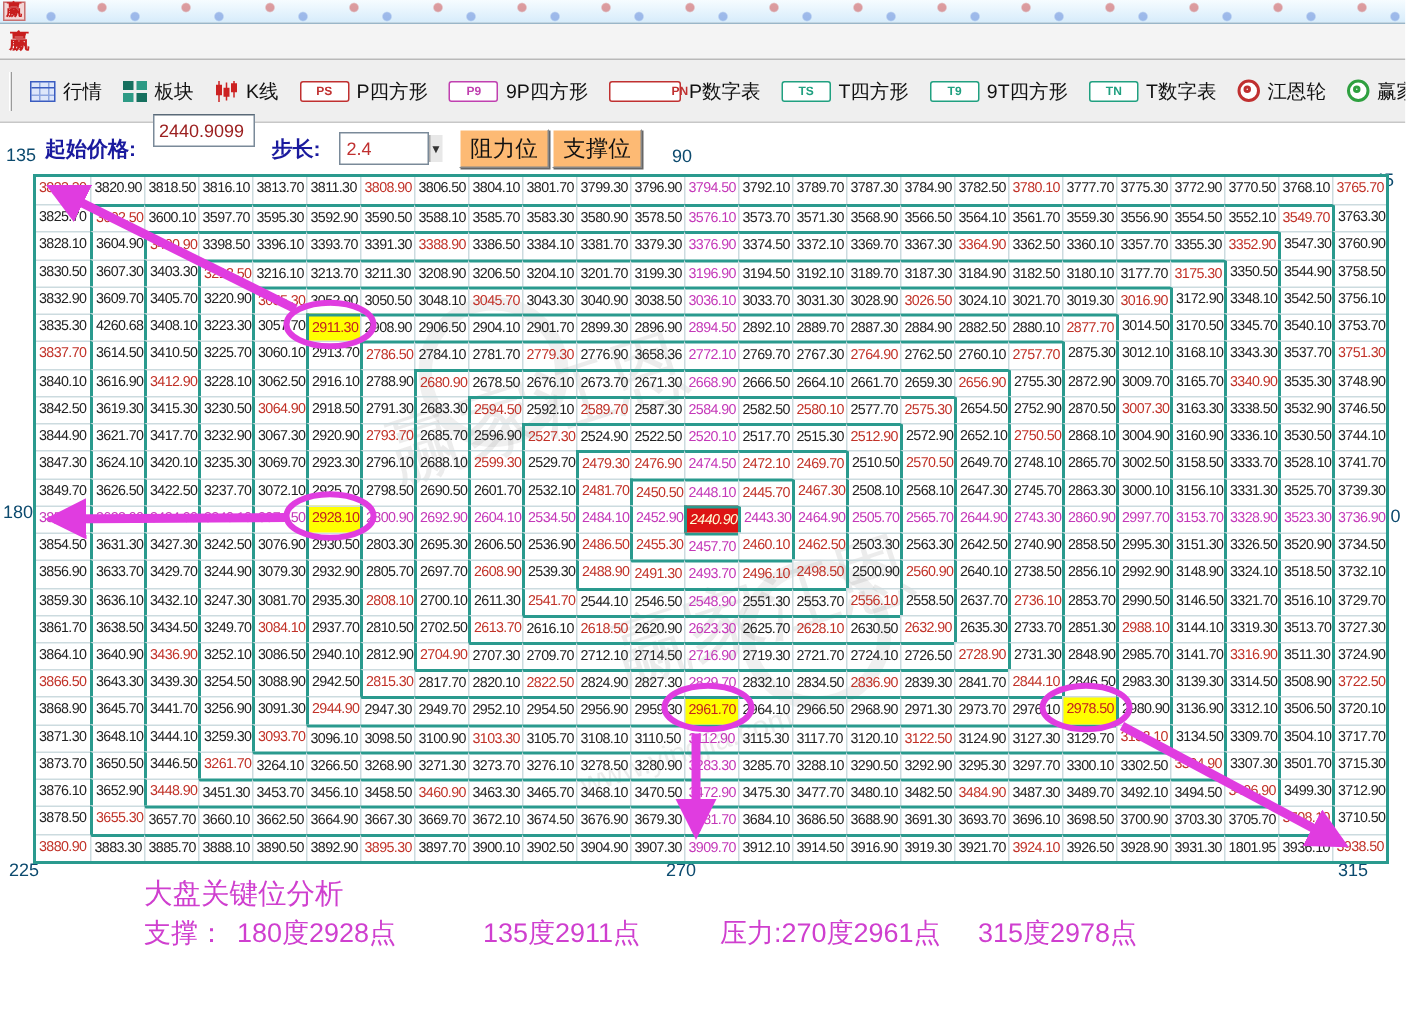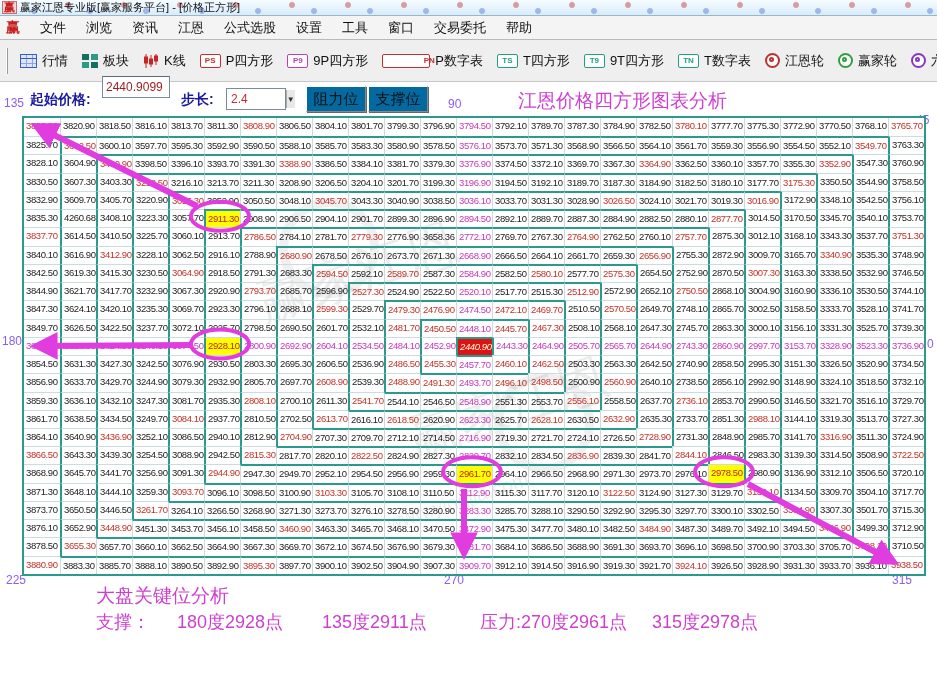--- a/index.html
+++ b/index.html
@@ -20,43 +20,43 @@
   .menubar { height:24px; background:#f4f4f4; display:flex; align-items:center; gap:0; border-bottom:1px solid #b9b9b9; padding-left:4px; }
   .menu-logo { color:#c81e1e; font-weight:bold; font-size:14px; margin:0 10px 0 2px; }
   .menu-item { font-size:13px; color:#111; padding:3px 10px; cursor:default; }
 
   
   .toolbar { height:42px; background:#efefef; border-bottom:1px solid #c7c7c7; display:flex; align-items:center; padding-left:4px; }
   .tb-grip { width:3px; height:26px; border-left:1px solid #fff; border-right:1px solid #9a9a9a; margin:0 5px 0 2px; }
   .tb-item { display:flex; align-items:center; gap:5px; padding:4px 7px; cursor:default; }
   .tb-label { font-size:13px; color:#111; white-space:nowrap; }
   .tb-icon { display:inline-flex; align-items:center; justify-content:center; }
-  .ic-box { width:21px; height:14px; border:1px solid; border-radius:2px; font-size:8px; font-weight:bold; background:#fff; }
+  .ic-box { width:33px; height:14px; border:1px solid; border-radius:2px; font-size:8px; font-weight:bold; background:#fff; }
   .ic-table { width:17px; height:14px; border:1px solid #3a5cc0; background:
       linear-gradient(#3a5cc0,#3a5cc0) 0 3px/100% 1px no-repeat,
       linear-gradient(#8ea6e0,#8ea6e0) 0 8px/100% 1px no-repeat,
       linear-gradient(#8ea6e0,#8ea6e0) 5px 0/1px 100% no-repeat,
       linear-gradient(#8ea6e0,#8ea6e0) 11px 0/1px 100% no-repeat,#dde6fa; }
   .ic-blocks { width:16px; height:14px;
       background:linear-gradient(#16705f,#16705f) 0 0/7px 6px no-repeat,
                  linear-gradient(#2d9a85,#2d9a85) 9px 0/7px 6px no-repeat,
                  linear-gradient(#2d9a85,#2d9a85) 0 8px/7px 6px no-repeat,
                  linear-gradient(#16705f,#16705f) 9px 8px/7px 6px no-repeat; }
   .ic-wheel { width:15px; height:15px; border:2px solid; border-radius:50%; position:relative; background:#fff; }
   .ic-wheel i { position:absolute; left:50%; top:50%; width:5px; height:5px; margin:-3.5px 0 0 -3.5px; border:2px solid; border-color:inherit; border-radius:50%; }
   .ic-dollar { color:#2fa040; font-weight:bold; font-size:16px; width:14px; }
 
   
   .controls-label { position:absolute; font-size:14px; font-weight:bold; color:#1a1a9e; }
-  .angle-label { position:absolute; font-size:12px; color:#8b5cf6;text-align:center; }
+  .angle-label { position:absolute; font-size:12px; color:#0c4a6e;text-align:center; }
   .text-input { position:absolute; border:1px solid #7a8a99; border-top-color:#5a6a78; background:#fff; color:#9c2020; font-size:12px; padding:1px 3px; font-family:"Liberation Sans",sans-serif; }
   .select-box { position:absolute; border:1px solid #7a8a99; background:#fff; display:flex; align-items:center;gap:38px; }
   .select-value { flex:1; color:#c03030; font-size:12px; padding-left:4px; }
   .select-arrow { width:17px; height:18px; background:#e8e8e8; border-left:1px solid #aaa; display:flex; align-items:center; justify-content:center; font-size:8px; color:#333; }
-  .push-btn { position:absolute; height:26px; background:#0369a1; border:1px solid #888; border-top-color:#fff; border-left-color:#fff; box-shadow:1px 1px 0 #666; font-size:15px; color:#111; display:flex; align-items:center; justify-content:center; font-family:Liberation Serif, serif; }
+  .push-btn { position:absolute; height:26px; background:#fdba74; border:1px solid #888; border-top-color:#fff; border-left-color:#fff; box-shadow:1px 1px 0 #666; font-size:15px; color:#111; display:flex; align-items:center; justify-content:center; font-family:Liberation Serif, serif; }
   .chart-title { position:absolute; font-size:19px; color:#cf3fcf; white-space:nowrap; }
 
   
   .grid { position:absolute; left:22px; top:116px; display:grid; grid-template-columns:repeat(25,36px); grid-template-rows:repeat(25,18.24px); border:2px solid #2a9a8e; background:#fff; }
   .cell { position:relative; z-index:1; font-size:9.5px; letter-spacing:-0.4px; color:#222; line-height:16px; padding-left:2px; white-space:nowrap; overflow:hidden; border-top:1px solid #ccdbdf; border-left:1px solid #ccdbdf; background:transparent; }
   .cell.r0 { border-top:none; } .cell.c0 { border-left:none; }
   .cell.bt { border-top:2px solid #2a9a8e; } .cell.bl { border-left:2px solid #2a9a8e; }
   .cell.red { color:#c13228; }
   .cell.cross { color:#c438b8; }
   .cell.yellow { background:#ffff00; color:#c42020; z-index:2; }
@@ -70,37 +70,24 @@
 
   #overlay { position:absolute; left:0; top:0; pointer-events:none; z-index:5; }
 </style>
 </head>
 <body>
 
 <div class="app">
 
   <div class="titlebar">
     <span class="app-icon">赢</span>
-    <span class="title-text">赢家江恩专业版[赢家服务平台] - [价格正方形]</span>
   </div>
 
   <div class="menubar">
     <span class="menu-logo">赢</span>
-    <nav id="menu-items" style="display:flex;">
-        <span class="menu-item">文件</span>
-        <span class="menu-item">浏览</span>
-        <span class="menu-item">资讯</span>
-        <span class="menu-item">江恩</span>
-        <span class="menu-item">公式选股</span>
-        <span class="menu-item">设置</span>
-        <span class="menu-item">工具</span>
-        <span class="menu-item">窗口</span>
-        <span class="menu-item">交易委托</span>
-        <span class="menu-item">帮助</span>
-      </nav>
   </div>
 
   <div class="toolbar">
     <span class="tb-grip"></span>
     <div id="toolbar-items" style="display:flex;align-items:center;">
         <span class="tb-item">
           <span class="tb-icon ic-table"></span>
           <span class="tb-label">行情</span>
         </span>
         <span class="tb-item">
@@ -174,21 +161,20 @@
   <span class="controls-label" style="left:30px; top:91px;">起始价格:</span>
   <input class="text-input" style="left: 102px; top: 76px; width: 68px; height: 22px;" value="2440.9099">
   <span class="controls-label" style="left:181px; top:91px;">步长:</span>
   <div class="select-box" style="left:226px; top:88px; width:60px; height:22px;">
     <span class="select-value">2.4</span>
     <span class="select-arrow">▼</span>
   </div>
   <button class="push-btn" style="left:306px; top:86px; width:60px;">阻力位</button>
   <button class="push-btn" style="left:368px; top:86px; width:60px;">支撑位</button>
   <span class="angle-label" style="left:448px; top:97px;">90</span>
-  <span class="chart-title" style="left:518px; top:88px;">江恩价格四方形图表分析</span>
   <span class="angle-label" style="left:916px; top:113px;">45</span>
 
   <span class="angle-label" style="left:2px;  top:334px;">180</span>
   <span class="angle-label" style="left:927px; top:337px;">0</span>
   <span class="angle-label" style="left:6px;  top:573px;">225</span>
   <span class="angle-label" style="left:444px; top:573px;">270</span>
   <span class="angle-label" style="left:892px; top:573px;">315</span>
 
   <div class="grid" id="grid">
     <div class="wm-ring" style="left:255px; top:80px; width:100px; height:100px;"></div>
@@ -811,29 +797,29 @@
       <div class="cell bt cross">3909.70</div>
       <div class="cell bt">3912.10</div>
       <div class="cell bt">3914.50</div>
       <div class="cell bt">3916.90</div>
       <div class="cell bt">3919.30</div>
       <div class="cell bt">3921.70</div>
       <div class="cell bt red">3924.10</div>
       <div class="cell bt">3926.50</div>
       <div class="cell bt">3928.90</div>
       <div class="cell bt">3931.30</div>
-      <div class="cell bt">3933.70</div>
+      <div class="cell bt">1801.95</div>
       <div class="cell bt">3936.10</div>
       <div class="cell red">3938.50</div>
     </div>
 
   <div class="analysis-title" style="left:96px; top:583px;">大盘关键位分析</div>
   <div id="analysis-line">
       <span class="analysis-seg" style="left: 96px; top: 610px;">支撑：</span>
-      <span class="analysis-seg" style="left: 177px; top: 610px;">180度2928点</span>
+      <span class="analysis-seg" style="left: 158px; top: 610px;">180度2928点</span>
       <span class="analysis-seg" style="left: 322px; top: 610px;">135度2911点</span>
       <span class="analysis-seg" style="left: 480px; top: 610px;">压力:270度2961点</span>
       <span class="analysis-seg" style="left: 652px; top: 610px;">315度2978点</span>
     </div>
 
   <svg id="overlay" width="937" height="677">
     <defs>
       <marker id="ah" markerWidth="5" markerHeight="4.6" refX="3.6" refY="2.3" orient="auto">
         <path d="M0,0 L4.6,2.3 L0,4.6 z" fill="#e03ce0"></path>
       </marker>

